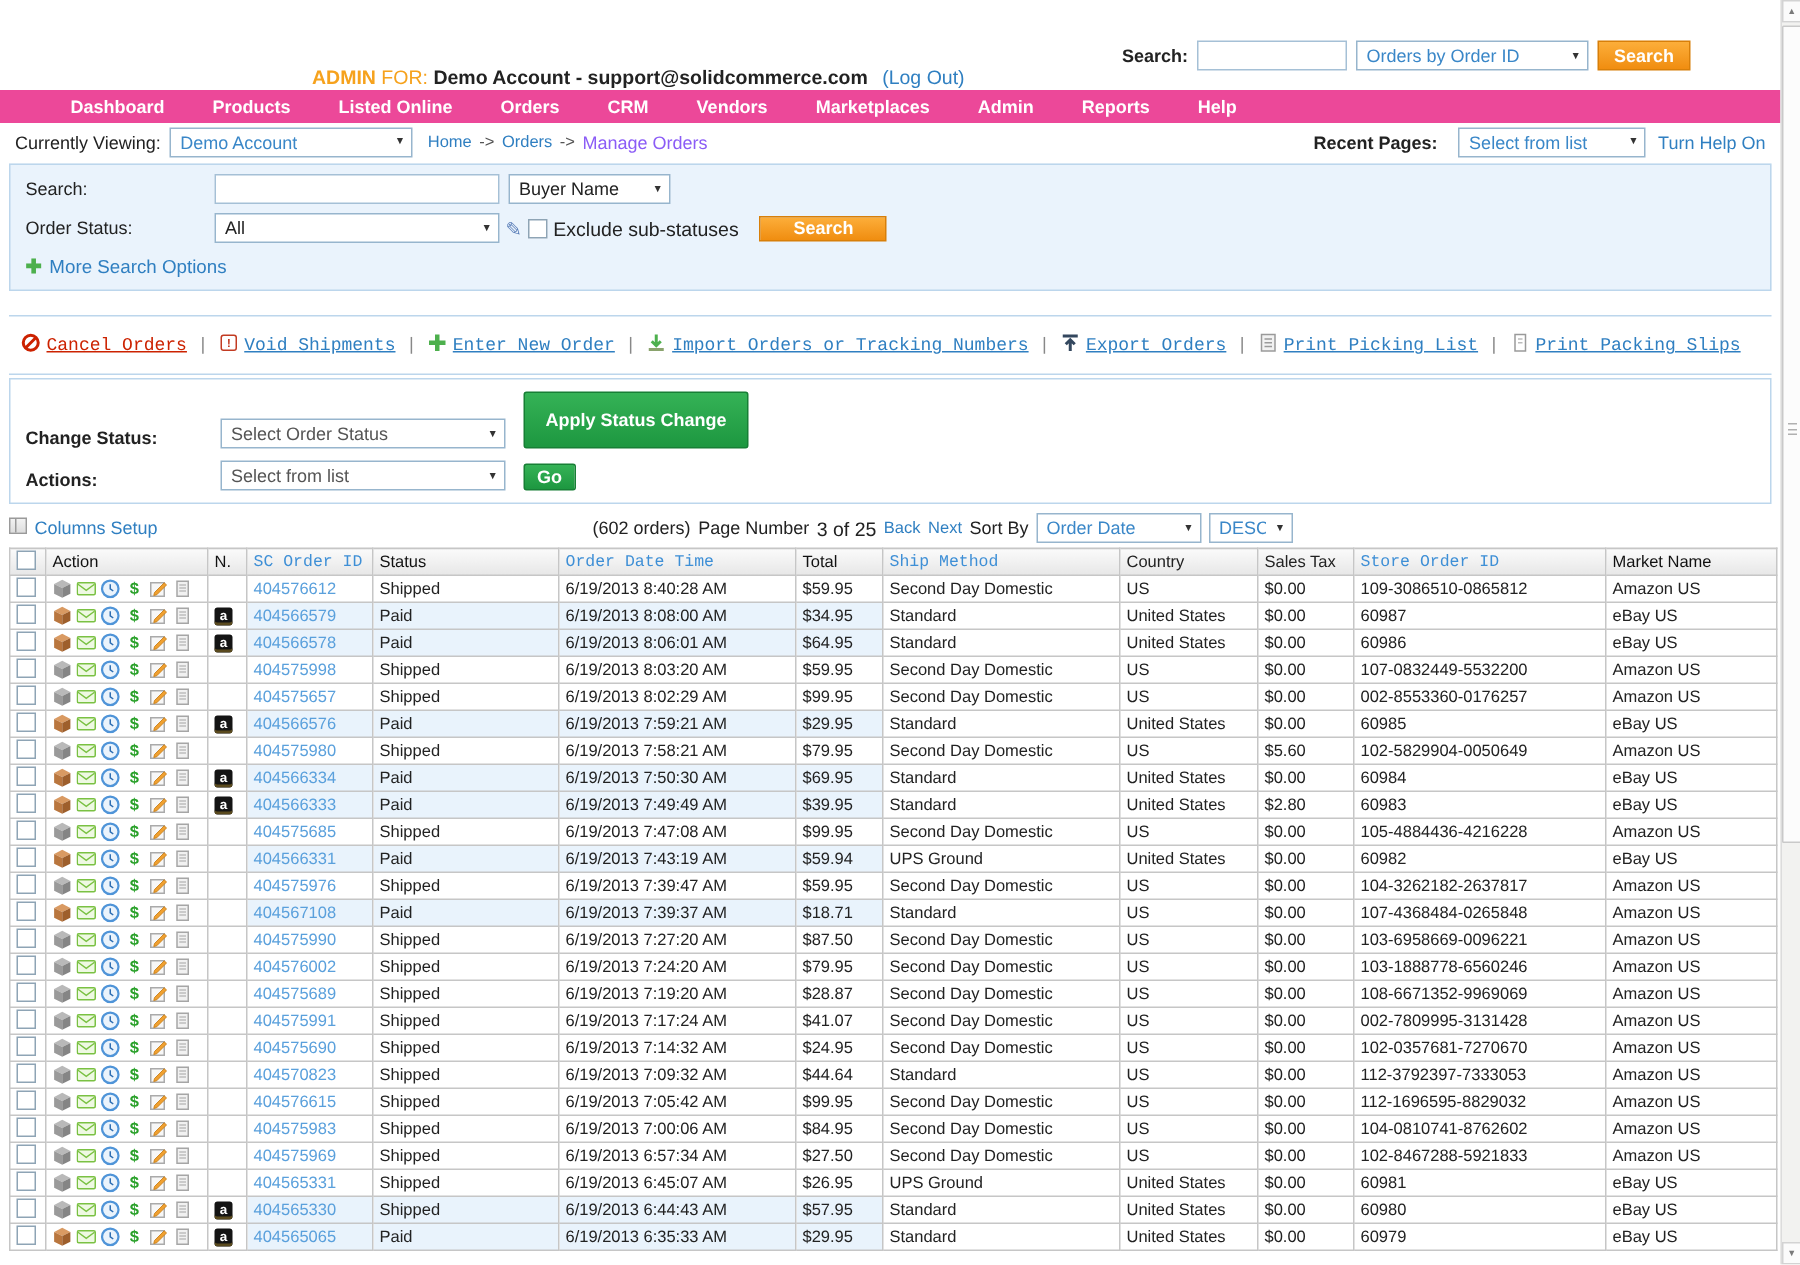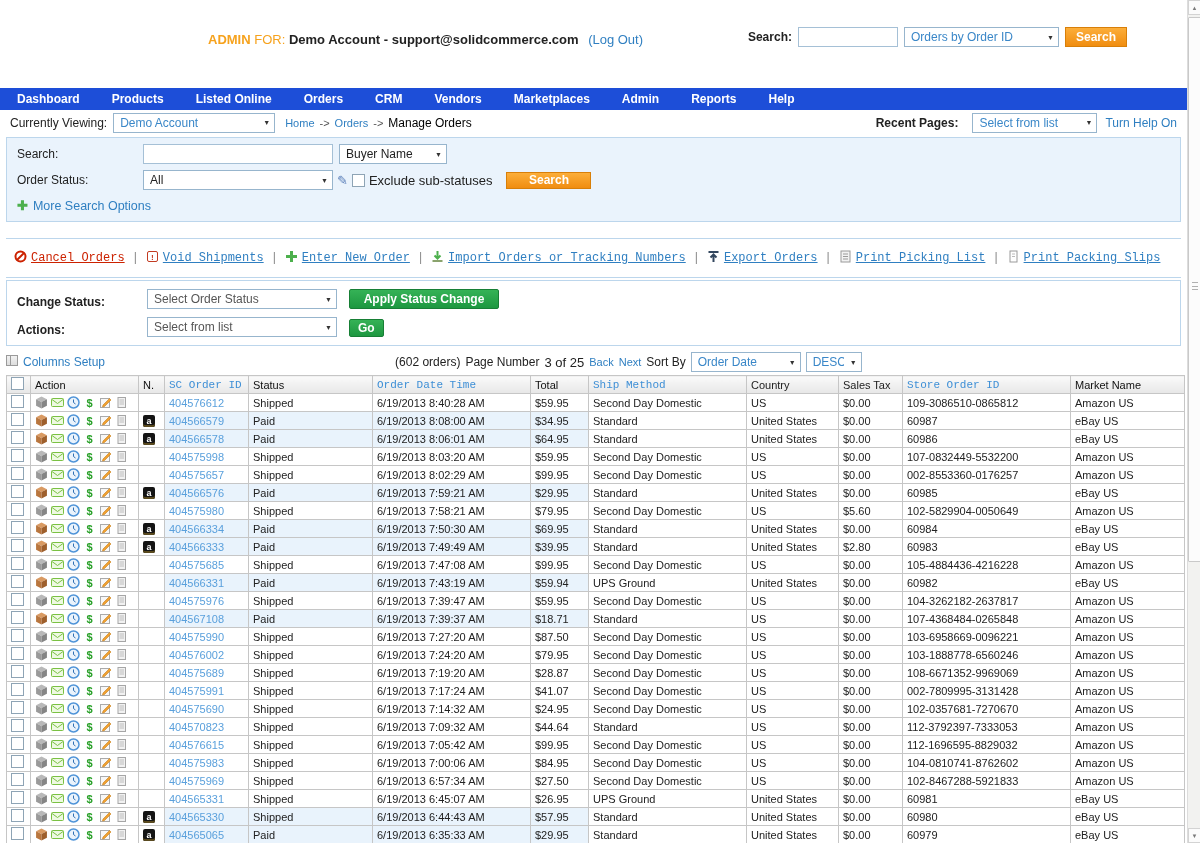--- a/index.html
+++ b/index.html
@@ -9,48 +9,48 @@
 
   
   .hdr { position:relative; height:60px; background:#fff; }
   .brand { position:absolute; left:12px; top:12px; display:flex; align-items:flex-end; }
   .brand-text { margin-left:4px; line-height:1; }
   .brand-top { font-size:11px; font-weight:bold; color:#8c8c8c; letter-spacing:.5px; }
   .brand-dots { color:#6e6e6e; font-size:8px; letter-spacing:2px; }
   .brand-main { font-size:23px; font-weight:bold; letter-spacing:-.5px; }
   .brand-main .solid { color:#1a1a1a; }
   .brand-main .commerce { color:#9b9b9b; font-weight:bold; }
-  .admin-line { position:absolute; left:208px; top:32px; font-size:13px; }
+  .admin-line { position:absolute; left:208px; top:44px; font-size:13px; }
   .admin-word { color:#f6a21d; font-weight:bold; }
   .for-word { color:#f6a21d; }
   .acct { color:#222; font-weight:bold; }
   .logout { color:#3a87c8; margin-left:6px; }
   .hdr-search { position:absolute; right:60px; top:27px; display:flex; align-items:center; gap:6px; }
   .hdr-search label { font-weight:bold; font-size:12px; }
 
   
   .inp { background:#fff; border:1px solid #a5c0d6; height:20px; padding:0 4px; font-size:12px; font-family:"Liberation Sans",sans-serif; }
   .sel { background:#fff; border:1px solid #97b5cd; height:20px; display:inline-flex; align-items:center; justify-content:space-between; padding:0 4px 0 6px; cursor:default; }
   .sel .sel-txt { font-size:12px; white-space:nowrap; overflow:hidden; }
   .sel.blue .sel-txt { color:#3a87c8; }
   .caret { font-size:7px; color:#333; margin-left:6px; }
   .btn-orange { background:linear-gradient(#fcae3a,#f08d10); border:1px solid #d87f09; color:#fff; font-weight:bold; font-size:12px; padding:0 10px; height:20px; text-align:center; cursor:pointer; }
-  .btn-green { background:linear-gradient(#35b256,#1d9740); border:1px solid #177f35; color:#fff; font-weight:bold; font-size:12px; height:20px; padding:0 10px; border-radius:2px; cursor:pointer; }
+  .btn-green { background:linear-gradient(#35b256,#1d9740); border:1px solid #177f35; color:#fff; font-weight:bold; font-size:12px; height:38px; padding:0 10px; border-radius:2px; cursor:pointer; }
   a.lnk { color:#2f7fc1; text-decoration:none; cursor:pointer; }
   .chk { width:13px; height:13px; border:1px solid #8ea4b5; background:#fff; display:inline-block; }
 
   
-  .nav { height:22px; background:#1d4ed8; display:flex; align-items:center; padding-left:1px;margin-top:28px; }
+  .nav { height:22px; background:#ec4899; display:flex; align-items:center; padding-left:31px; }
   .nav-item { color:#fff; font-size:12px; font-weight:bold; padding:0 16px; cursor:pointer; white-space:nowrap; }
 
   
   .ctx { height:25px; display:flex; align-items:center; padding:0 10px; }
   .ctx .lbl { font-size:12px; color:#222; margin-right:6px; }
   .crumbs { margin-left:10px; font-size:11px; display:flex; gap:5px; align-items:center; }
-  .crumbs .cur { font-size:12px; color:#000000; }
+  .crumbs .cur { font-size:12px; color:#8b5cf6; }
   .crumbs .arrow { color:#555; }
   .ctx-right { margin-left:auto; display:flex; align-items:center; gap:8px; }
   .ctx-right .lbl { font-weight:bold; }
 
   
   .spanel { margin:2px 6px 0 6px; background:#eaf3fc; border:1px solid #bcd6ec; padding:6px 8px 8px 4px; }
   .srow { display:flex; align-items:center; margin-bottom:6px; }
   .srow .flabel { width:132px; padding-left:6px; font-size:12px; }
   .more-opts { display:flex; align-items:center; gap:5px; padding-left:6px; margin-top:8px; }
   .plus-ic { color:#4db04d; font-weight:bold; font-size:13px; }

